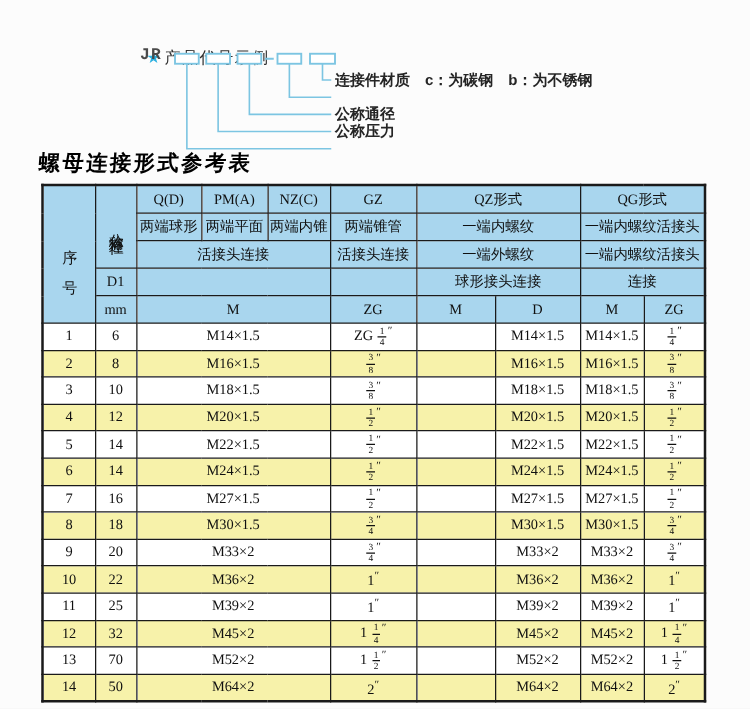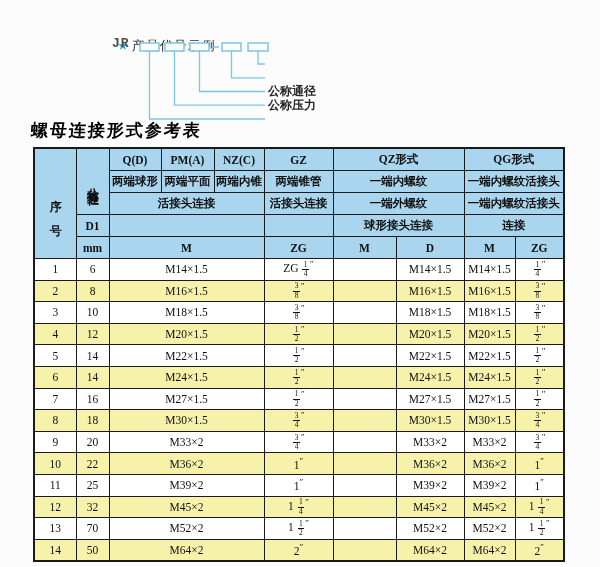--- a/index.html
+++ b/index.html
@@ -44,21 +44,21 @@
     position:absolute;left:33px;top:147px;width:530px;
     border-collapse:collapse;table-layout:fixed;
     font-family:"Liberation Serif",serif;font-size:11.5px;color:#101010;
   }
   .ref-table th,.ref-table td{
     border:1px solid var(--table-border);
     text-align:center;vertical-align:middle;padding:0;
     font-weight:normal;overflow:hidden;white-space:nowrap;
   }
   .ref-table{border:2px solid var(--table-border);}
-  .ref-table thead th{background:var(--header-bg);height:21px;font-size:11.5px;font-weight:bold;}
+  .ref-table thead th{background:var(--header-bg);height:21px;font-size:11.5px;}
   .ref-table tbody td{height:20.6px;background:var(--row-bg);}
   .ref-table tbody tr.alt td{background:var(--row-alt-bg);}
   .vtext{
     writing-mode:vertical-rl;text-orientation:upright;
     display:inline-block;font-size:12px;
   }
   .vtext.serial{letter-spacing:26px;padding-top:26px;}
   .vtext.nd{letter-spacing:2px;}
   .frac{
     display:inline-flex;flex-direction:column;vertical-align:middle;
@@ -89,20 +89,21 @@
     </g>
     <g stroke="#7cc5e2" stroke-width="1.3" fill="none">
       <polyline points="258,51 258,64 265,64"></polyline>
       <polyline points="231.5,51 231.5,77.8 265,77.8"></polyline>
       <polyline points="199.5,51 199.5,91.5 265,91.5"></polyline>
       <polyline points="174.5,51 174.5,105.2 265,105.2"></polyline>
       <polyline points="149.5,51 149.5,119 265,119"></polyline>
     </g>
   </svg>
 
+  <div class="dlabel" style="top:57.5px">连接件材质　c：为碳钢　b：为不锈钢</div>
   <div class="dlabel" style="top:85px">公称通径</div>
   <div class="dlabel" style="top:98.7px">公称压力</div>
 
   <div class="table-title">螺母连接形式参考表</div>
 
   <table class="ref-table">
     <colgroup>
       <col style="width:42px">
         <col style="width:33px">
       <col style="width:52px">

